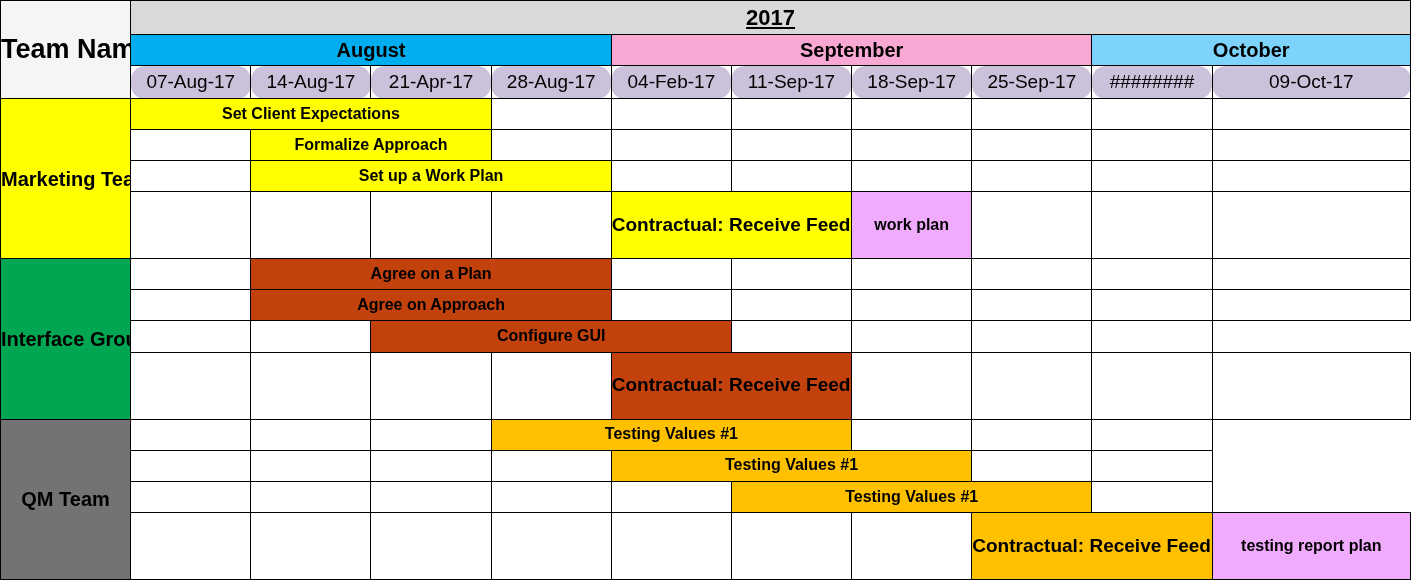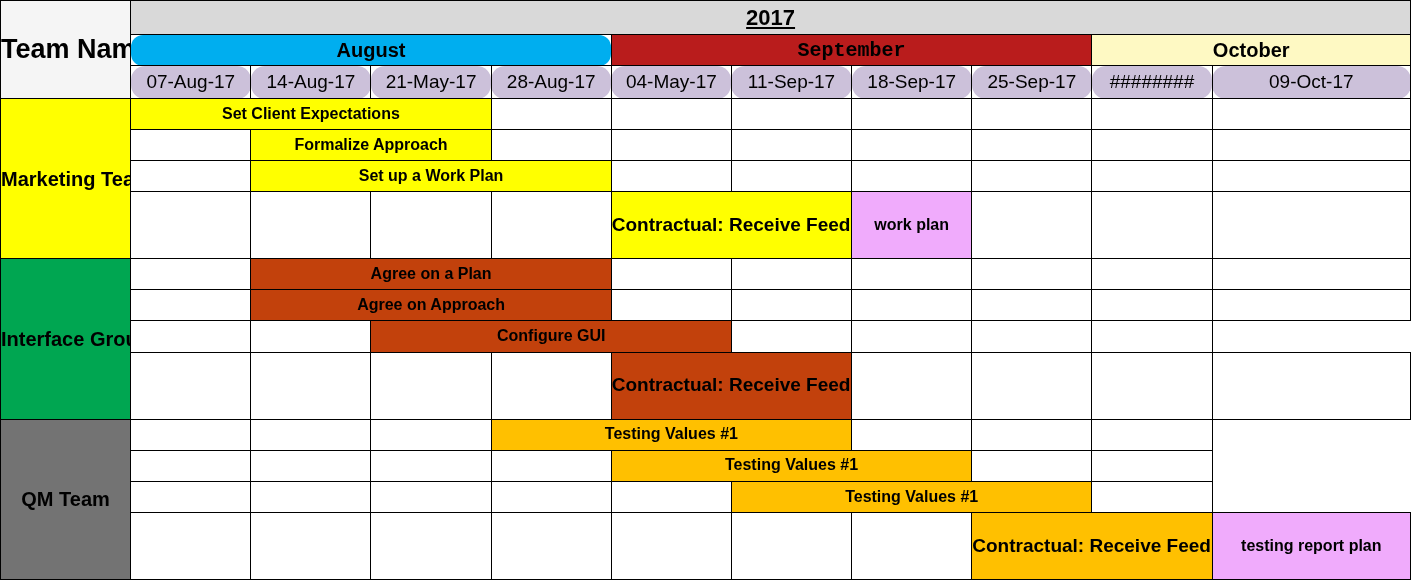--- a/index.html
+++ b/index.html
@@ -65,23 +65,23 @@
     border-top: 1px solid #9a9a9a;
     border-left: 1px solid #9a9a9a;
   }
 
   .month-cell {
     height: 30px;
     font-size: 20px;
     font-weight: bold;
     color: #000;
   }
-  .month-aug { background: #00aeef; border-radius: 12px; }
-  .month-sep { background: #b91c1c; font-family: Liberation Mono, monospace; }
-  .month-oct { background: #fef9c3; }
+  .month-aug { background: #00aeef; }
+  .month-sep { background: #f9a8d4; }
+  .month-oct { background: #7dd3fc; }
 
   .week-cell {
     height: 32px;
     background: #ccc1da;
     font-size: 19px;
     font-weight: normal;
     color: #000;
     border-radius: 14px;
   }
 
@@ -142,23 +142,23 @@
 
     <tr>
       <td class="month-cell month-aug" colspan="4">August</td>
       <td class="month-cell month-sep" colspan="4">September</td>
       <td class="month-cell month-oct" colspan="2">October</td>
     </tr>
 
     <tr>
       <td class="week-cell">07-Aug-17</td>
       <td class="week-cell">14-Aug-17</td>
-      <td class="week-cell">21-May-17</td>
+      <td class="week-cell">21-Apr-17</td>
       <td class="week-cell">28-Aug-17</td>
-      <td class="week-cell">04-May-17</td>
+      <td class="week-cell">04-Feb-17</td>
       <td class="week-cell">11-Sep-17</td>
       <td class="week-cell">18-Sep-17</td>
       <td class="week-cell">25-Sep-17</td>
       <td class="week-cell">########</td>
       <td class="week-cell">09-Oct-17</td>
     </tr>
 
     <tr class="r-short">
       <td class="team-cell team-marketing" rowspan="4">Marketing Team</td>
       <td class="bar bar-yellow" colspan="3">Set Client Expectations</td>

